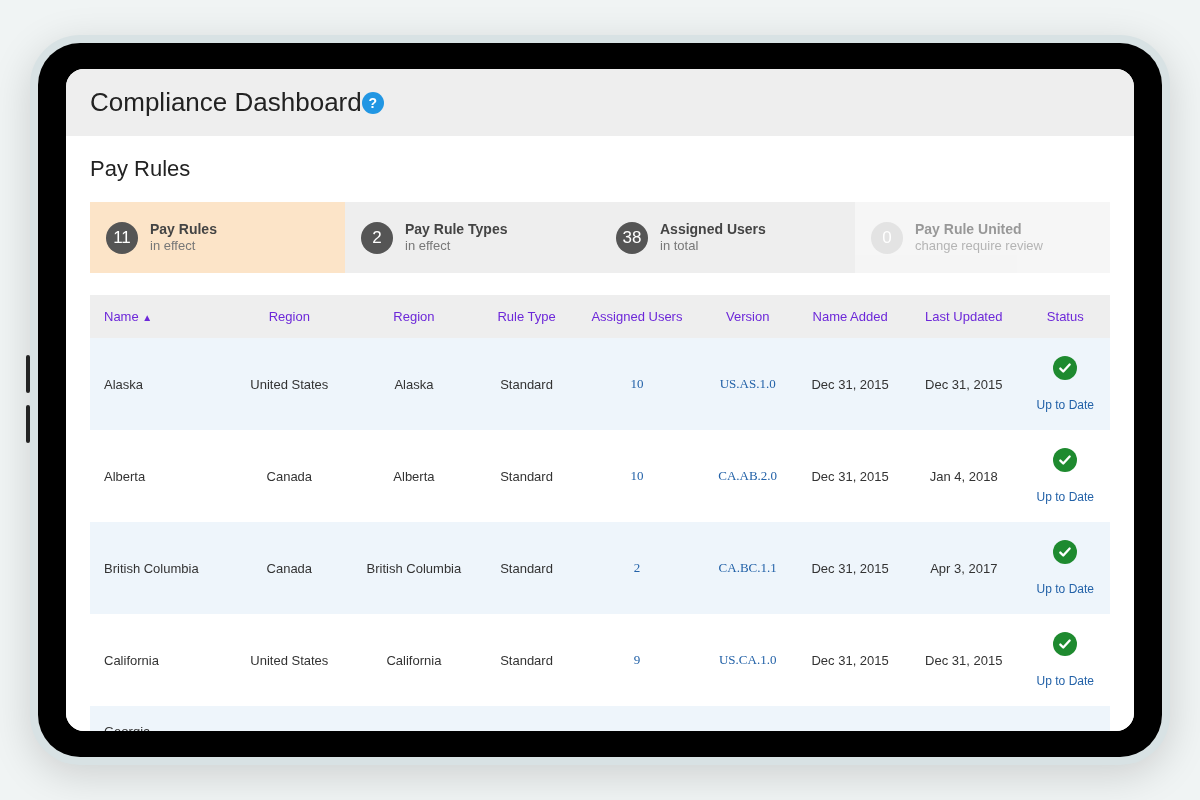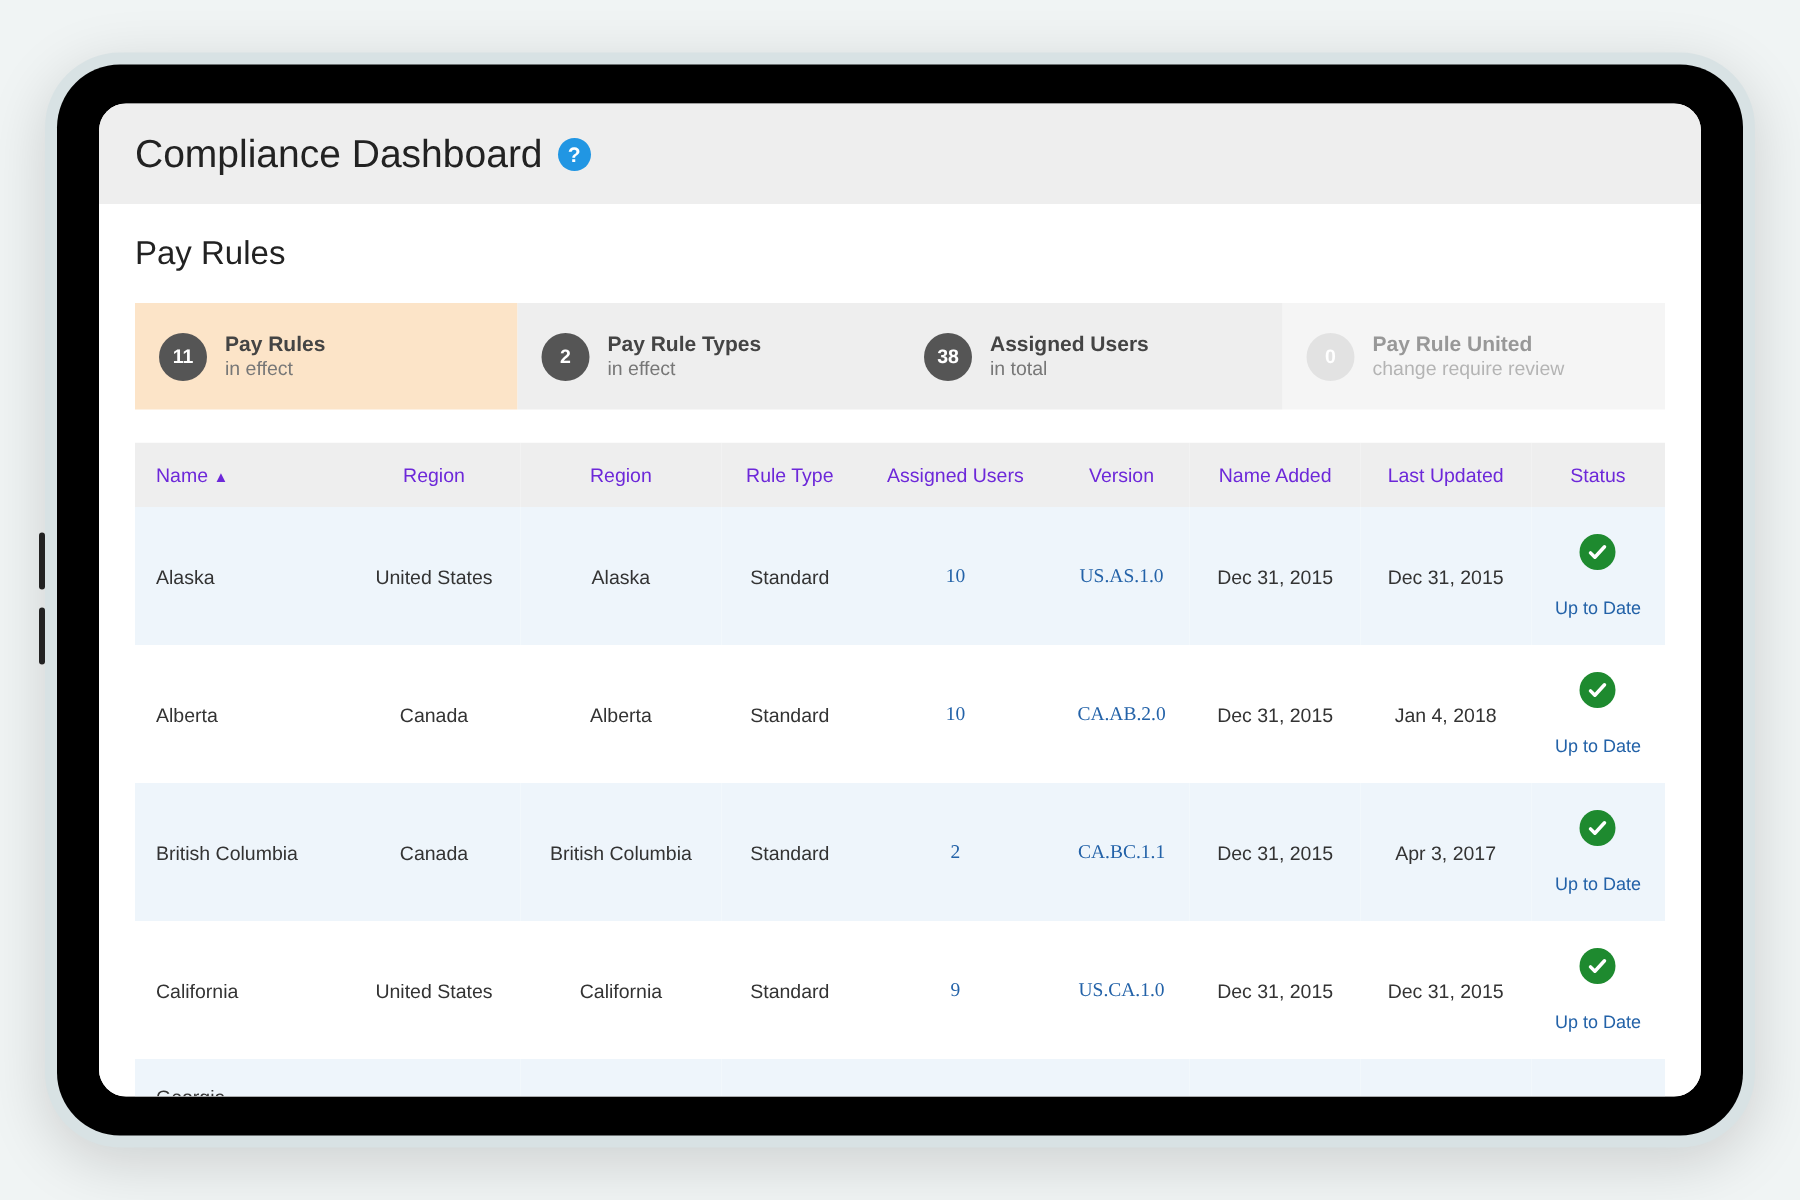--- a/index.html
+++ b/index.html
@@ -52,21 +52,20 @@
     overflow: hidden;
     display: flex;
     flex-direction: column;
   }
   
   .page-header {
     background: #eeeeee;
     padding: 18px 24px 18px 24px;
     display: flex;
     align-items: center;
-    gap: 10px;
   }
   .page-title {
     font-size: 26px;
     font-weight: 400;
     color: #222;
   }
   .help-icon {
     width: 22px;
     height: 22px;
     border-radius: 50%;
@@ -112,22 +111,22 @@
   .stat-card.active {
     background: #fce4c8;
   }
   .stat-card.faded { opacity: 0.55; }
   .stat-badge {
     width: 32px;
     height: 32px;
     border-radius: 50%;
     background: #555;
     color: #fff;
-    font-weight: bold;
-    font-size: 13px;
+    font-weight: normal;
+    font-size: 17px;
     display: flex;
     align-items: center;
     justify-content: center;
     flex-shrink: 0;
   }
   .stat-card.faded .stat-badge { background: #ccc; }
   .stat-text { line-height: 1.3; }
   .stat-title {
     font-weight: bold;
     font-size: 14px;

